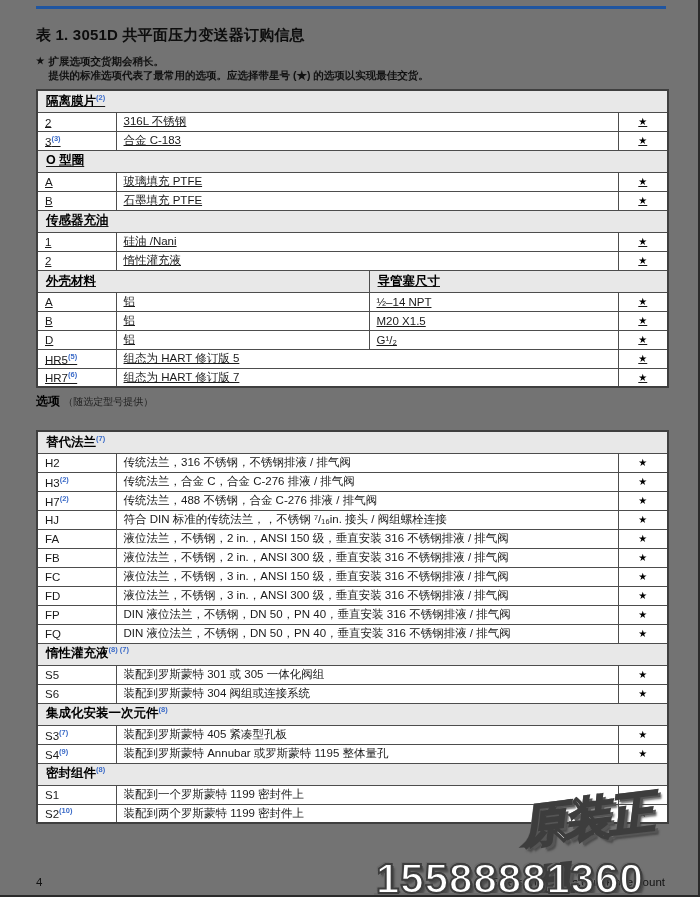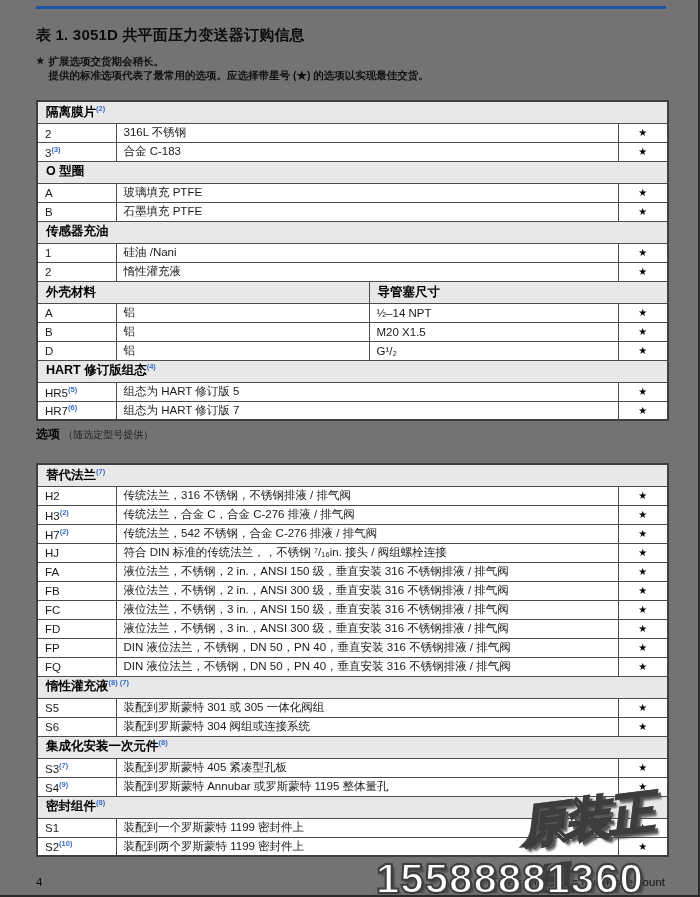--- a/index.html
+++ b/index.html
@@ -6,21 +6,21 @@
   html,body { background:#ffffff; }
   body { width:700px; height:897px; font-family:"Liberation Sans", sans-serif; color:#1a1a1a; }
   .page { position:relative; width:700px; height:897px; overflow:hidden; background:#737373;
           border-right:2px solid #2a2a2a; border-bottom:2px solid #2a2a2a; }
   .topline { margin:6px 32px 0 36px; height:3px; background:#1f55a0; }
   .content { padding:0 33px 0 36px; }
   .doc-title { margin-top:17px; font-size:15px; font-weight:bold; color:#0d0d0d; letter-spacing:.2px; }
   .note { margin-top:9px; display:flex; font-size:10.5px; font-weight:bold; line-height:14px; color:#111; }
   .note .star-lead { margin-right:4px; font-size:9.5px; }
   .tbl { border-collapse:collapse; width:631px; table-layout:fixed; background:#fff; border:2px solid #3f3f3f; }
-  .tbl-main { margin-top:18px; }
+  .tbl-main { margin-top:7px;text-decoration:underline; }
   .tbl-opts { margin-top:20px; }
   .tbl td { border:1px solid #4d4d4d; font-size:11.5px; padding:1px 7px; height:19px; vertical-align:middle; }
   .tbl tr.sect td { background:#e8e8e8; font-weight:bold; font-size:12.5px; height:22px; padding-left:8px; color:#000; }
   col.c-code { width:79px; } col.c-d1 { width:253px; } col.c-d2 { width:249px; } col.c-desc { width:502px; } col.c-star { width:50px; }
   td.code { font-size:11.5px; }
   td.star { text-align:center; padding:1px 0; font-size:10px; color:#000; }
   sup.fn { color:#3b6bc8; font-size:7.5px; font-weight:bold; letter-spacing:0; }
   .opts-heading { margin-top:5px; font-size:12px; height:17px; }
   .opts-heading .oh-title { font-weight:bold; font-size:12px; color:#000; }
   .opts-heading .oh-note { font-size:10px; color:#222; }
@@ -116,23 +116,20 @@
         <td>M20 X1.5</td>
         <td class="star">★</td>
       </tr>
       <tr>
         <td class="code"><span>D</span></td>
         <td>铝</td>
         <td>G¹/₂</td>
         <td class="star">★</td>
       </tr>
 
-      <tr class="sect">
-        <td colspan="4"><span>HART 修订版组态</span><sup class="fn">(4)</sup></td>
-      </tr>
       <tr>
         <td class="code"><span>HR5</span><sup class="fn">(5)</sup></td>
         <td colspan="2">组态为 HART 修订版 5</td>
         <td class="star">★</td>
       </tr>
       <tr>
         <td class="code"><span>HR7</span><sup class="fn">(6)</sup></td>
         <td colspan="2">组态为 HART 修订版 7</td>
         <td class="star">★</td>
       </tr>
@@ -160,21 +157,21 @@
         <td>传统法兰，316 不锈钢，不锈钢排液 / 排气阀</td>
         <td class="star">★</td>
       </tr>
       <tr>
         <td class="code"><span>H3</span><sup class="fn">(2)</sup></td>
         <td>传统法兰，合金 C，合金 C-276 排液 / 排气阀</td>
         <td class="star">★</td>
       </tr>
       <tr>
         <td class="code"><span>H7</span><sup class="fn">(2)</sup></td>
-        <td>传统法兰，542 不锈钢，合金 C-276 排液 / 排气阀</td>
+        <td>传统法兰，488 不锈钢，合金 C-276 排液 / 排气阀</td>
         <td class="star">★</td>
       </tr>
       <tr>
         <td class="code"><span>HJ</span></td>
         <td>符合 DIN 标准的传统法兰，，不锈钢 ⁷/₁₆in. 接头 / 阀组螺栓连接</td>
         <td class="star">★</td>
       </tr>
       <tr>
         <td class="code"><span>FA</span></td>
         <td>液位法兰，不锈钢，2 in.，ANSI 150 级，垂直安装 316 不锈钢排液 / 排气阀</td>

